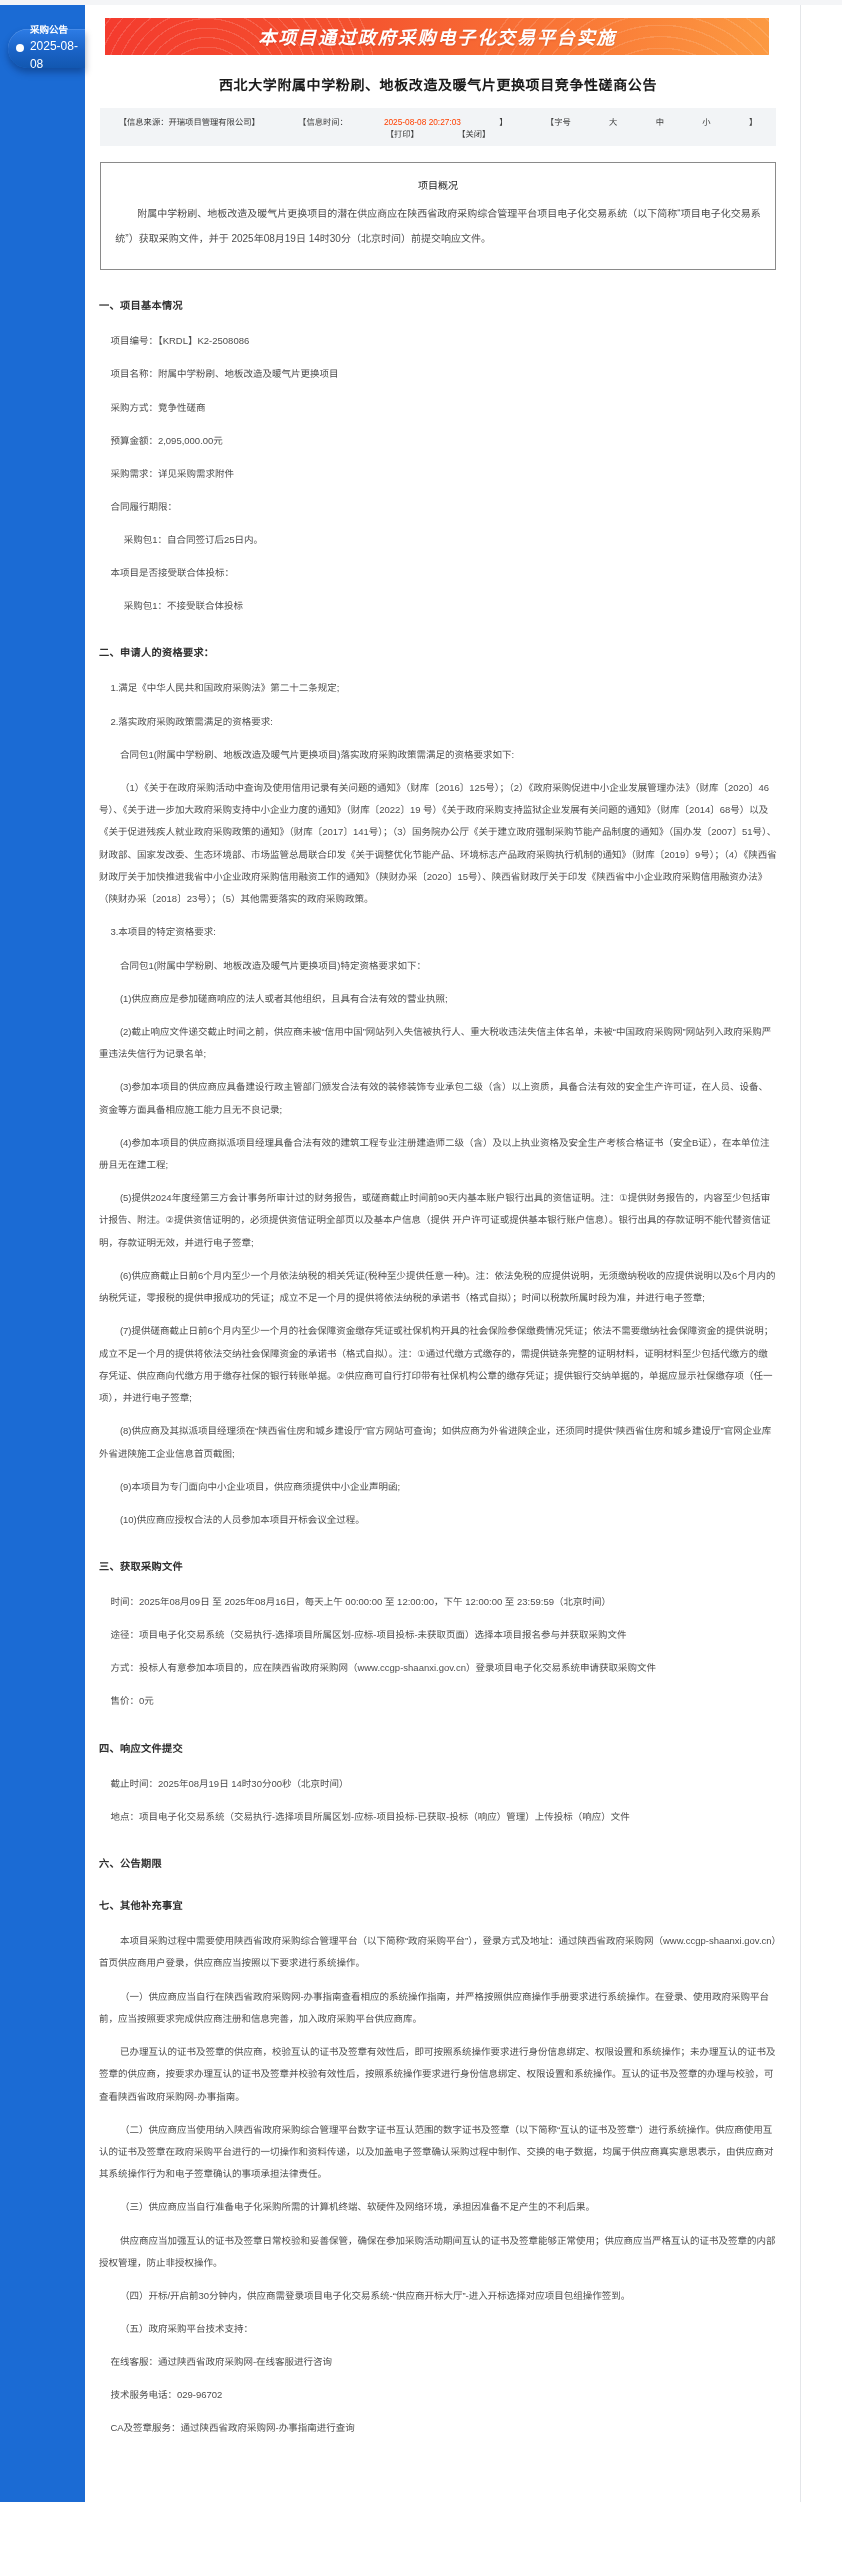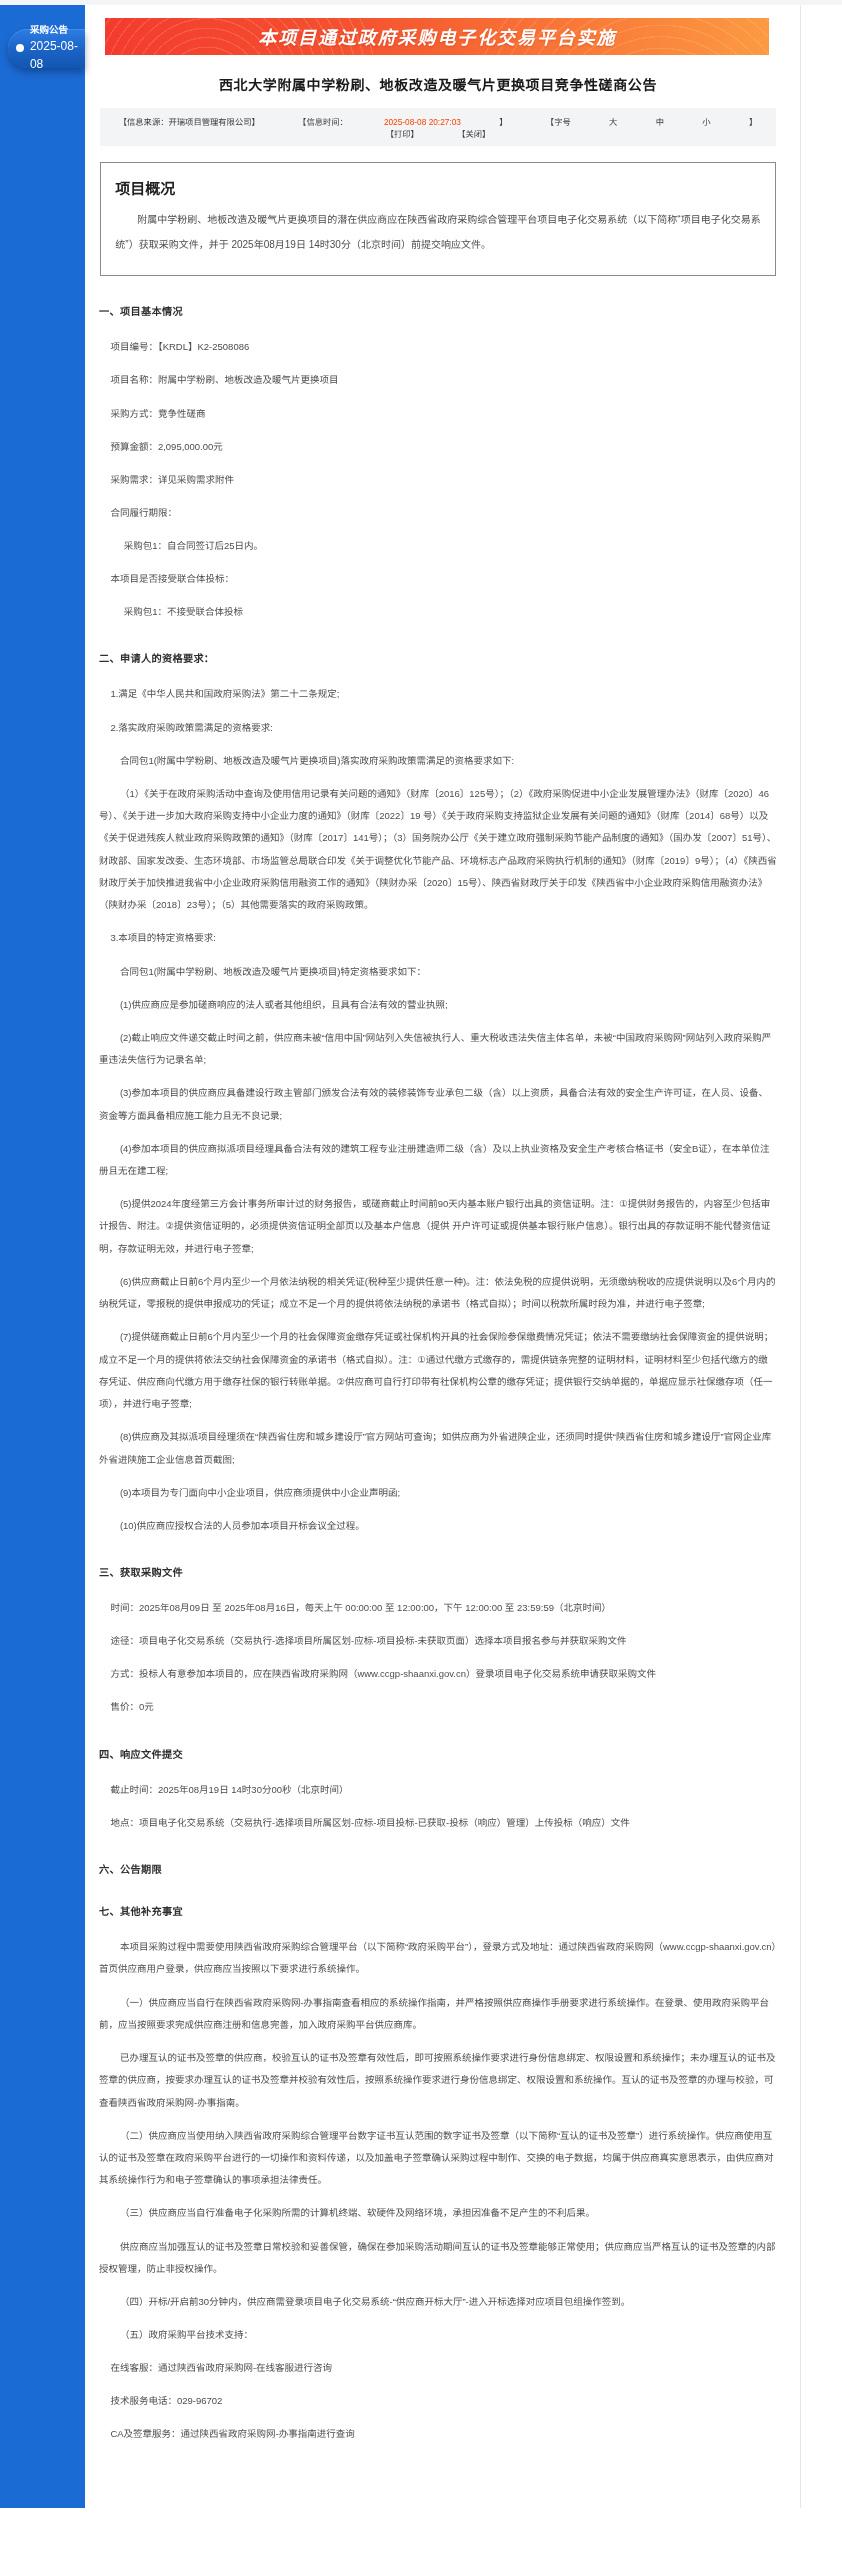--- a/index.html
+++ b/index.html
@@ -35,21 +35,21 @@
 
   .doc-title { text-align:center; font-size:14px; font-weight:bold; color:#1a1a1a;
                margin:19px 6.4px 14px; letter-spacing:0.6px; }
 
   .meta { background:#f2f4f6; text-align:center; padding:7px 0; font-size:8.3px; color:#3d3d3d; margin:0 1.3px; }
   .meta span { margin:0 18px; }
   .meta .t-red { color:#ff4000; }
   .meta .clickable { cursor:pointer; }
 
   .overview { border:0.6px solid #8a8a8a; margin:16.5px 1.3px 0 1.3px; padding:14px 14px 18px; }
-  .ov-h { font-size:15px; font-weight:bold; color:#222; }
+  .ov-h { font-size:10px; font-weight:normal; color:#222;text-align:center; }
   .ov-p { font-size:10px; color:#4d4d4d; line-height:2.5; text-indent:2.2em; margin-top:9px; }
 
   .sections { margin-top:3.8px; }
   .sec-h { font-size:10.2px; font-weight:bold; color:#2e2e2e; margin:27px 0 18px; letter-spacing:0.3px; }
   .ln { font-size:9.5px; color:#4d4d4d; line-height:2.35; margin:10.8px 0; }
   .ln.l1 { margin-left:1.2em; }
   .ln.l2 { margin-left:2.6em; }
   .ln.p  { text-indent:2.2em; }
 </style>
 </head>

